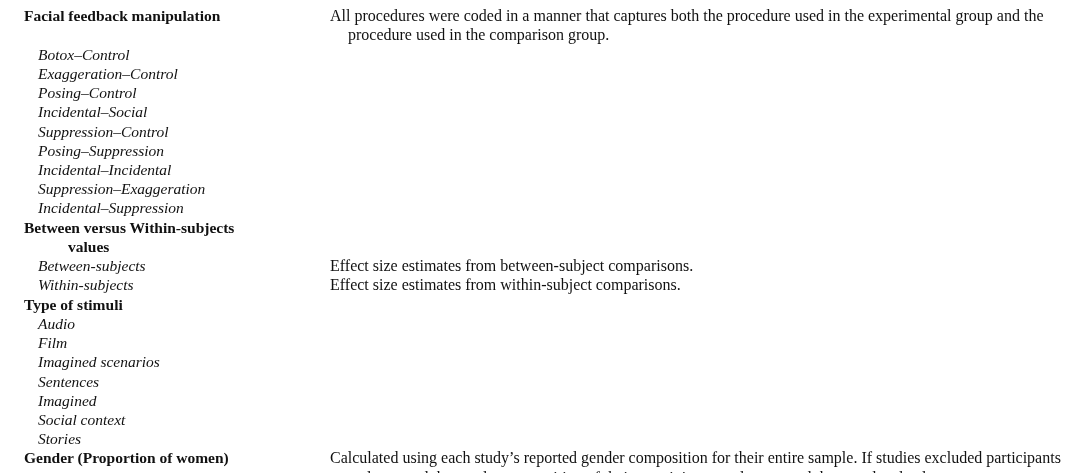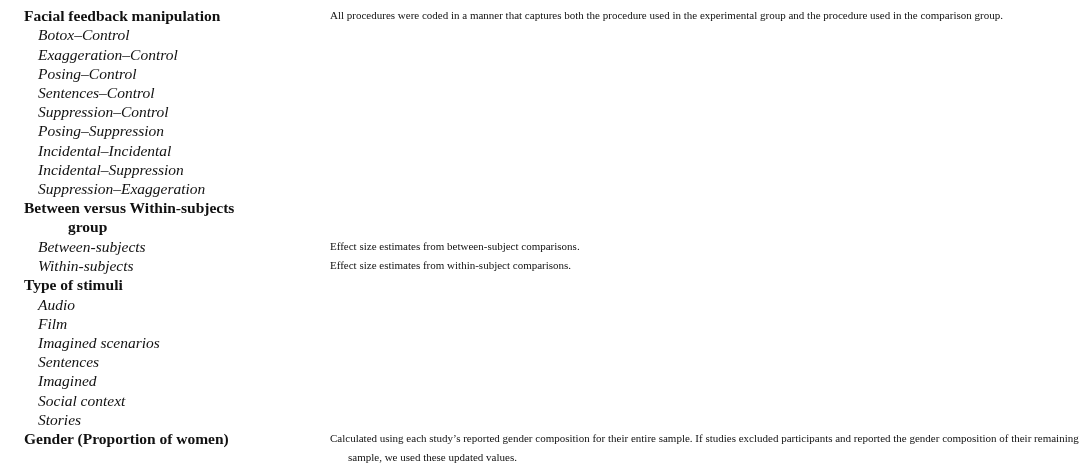--- a/index.html
+++ b/index.html
@@ -34,21 +34,21 @@
   col.col-desc  { width: 768px; }
 
   .label-cell {
     font-size: 15.5px;
     line-height: 19.2px;
     padding-left: 24px;
     padding-right: 6px;
     white-space: nowrap;
   }
   .desc-cell {
-    font-size: 11px;
+    font-size: 16px;
     line-height: 19.4px;
     padding-right: 26px;
     text-align: left;
   }
   .row-head .label-cell {
     font-weight: bold;
     padding-left: 24px;
   }
   .row-sub .label-cell {
     font-weight: normal;
@@ -104,55 +104,55 @@
         <td class="label-cell">Exaggeration–Control</td>
         <td class="desc-cell"></td>
       </tr>
 
       <tr class="row-sub">
         <td class="label-cell">Posing–Control</td>
         <td class="desc-cell"></td>
       </tr>
 
       <tr class="row-sub">
-        <td class="label-cell">Sentences–Control</td>
+        <td class="label-cell">Incidental–Social</td>
         <td class="desc-cell"></td>
       </tr>
 
       <tr class="row-sub">
         <td class="label-cell">Suppression–Control</td>
         <td class="desc-cell"></td>
       </tr>
 
 
       <tr class="row-sub">
         <td class="label-cell">Posing–Suppression</td>
         <td class="desc-cell"></td>
       </tr>
 
       <tr class="row-sub">
         <td class="label-cell">Incidental–Incidental</td>
         <td class="desc-cell"></td>
       </tr>
 
       <tr class="row-sub">
+        <td class="label-cell">Suppression–Exaggeration</td>
+        <td class="desc-cell"></td>
+      </tr>
+
+      <tr class="row-sub">
         <td class="label-cell">Incidental–Suppression</td>
-        <td class="desc-cell"></td>
-      </tr>
-
-      <tr class="row-sub">
-        <td class="label-cell">Suppression–Exaggeration</td>
         <td class="desc-cell"></td>
       </tr>
 
       <tr class="row-head">
         <td class="label-cell">
           <span class="head-wrap2">
             <span>Between versus Within-subjects</span>
-            <span class="cont">group</span>
+            <span class="cont">values</span>
           </span>
         </td>
         <td class="desc-cell"></td>
       </tr>
 
       <tr class="row-sub">
         <td class="label-cell">Between-subjects</td>
         <td class="desc-cell">
           <span class="desc-para">
               <span class="hang">Effect size estimates from between-subject comparisons.</span>

